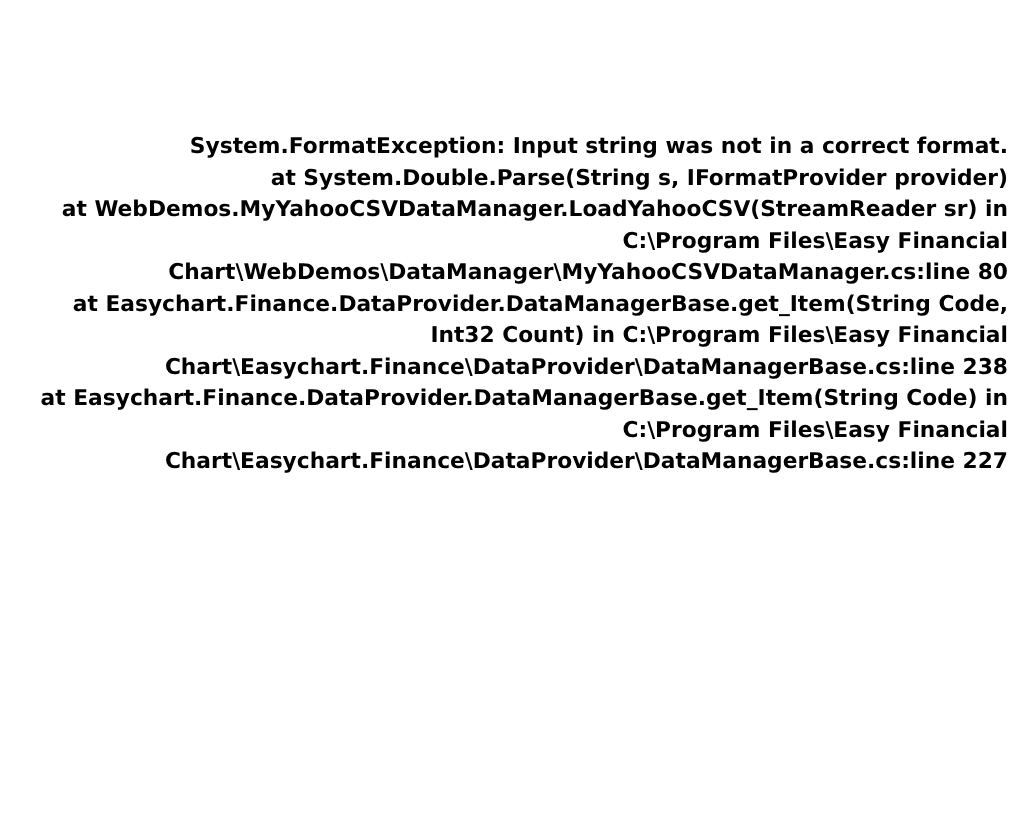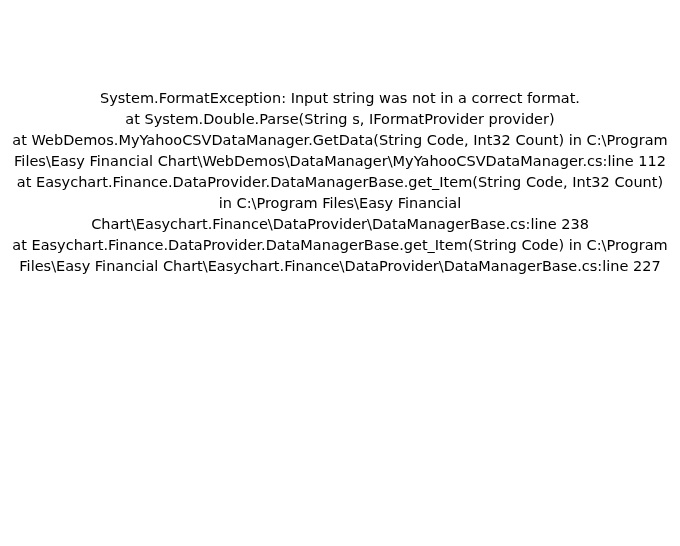--- a/index.html
+++ b/index.html
@@ -18,37 +18,38 @@
     width: 680px;
     height: 546px;
     position: relative;
     box-sizing: border-box;
   }
   .stack-trace {
     position: absolute;
     left: 0;
     top: 88px;
     width: 680px;
-    text-align: center;
+    text-align: right;
     font-size: 14.5px;
     line-height: 21px;
     color: #000000;
     padding: 0 8px;
     box-sizing: border-box;
     word-wrap: break-word;
+    font-weight: bold;
   }
   .trace-line {
     display: block;
     white-space: normal;
   }
 </style>
 </head>
 <body>
 
 <div class="page">
   <div class="stack-trace">
     <span class="trace-line">System.FormatException: Input string was not in a correct format.</span>
     <span class="trace-line">at System.Double.Parse(String s, IFormatProvider provider)</span>
-    <span class="trace-line">at WebDemos.MyYahooCSVDataManager.GetData(String Code, Int32 Count) in C:\Program Files\Easy Financial Chart\WebDemos\DataManager\MyYahooCSVDataManager.cs:line 112</span>
+    <span class="trace-line">at WebDemos.MyYahooCSVDataManager.LoadYahooCSV(StreamReader sr) in C:\Program Files\Easy Financial Chart\WebDemos\DataManager\MyYahooCSVDataManager.cs:line 80</span>
     <span class="trace-line">at Easychart.Finance.DataProvider.DataManagerBase.get_Item(String Code, Int32 Count) in C:\Program Files\Easy Financial Chart\Easychart.Finance\DataProvider\DataManagerBase.cs:line 238</span>
     <span class="trace-line">at Easychart.Finance.DataProvider.DataManagerBase.get_Item(String Code) in C:\Program Files\Easy Financial Chart\Easychart.Finance\DataProvider\DataManagerBase.cs:line 227</span>
   </div>
 </div>
 
 </body></html>

